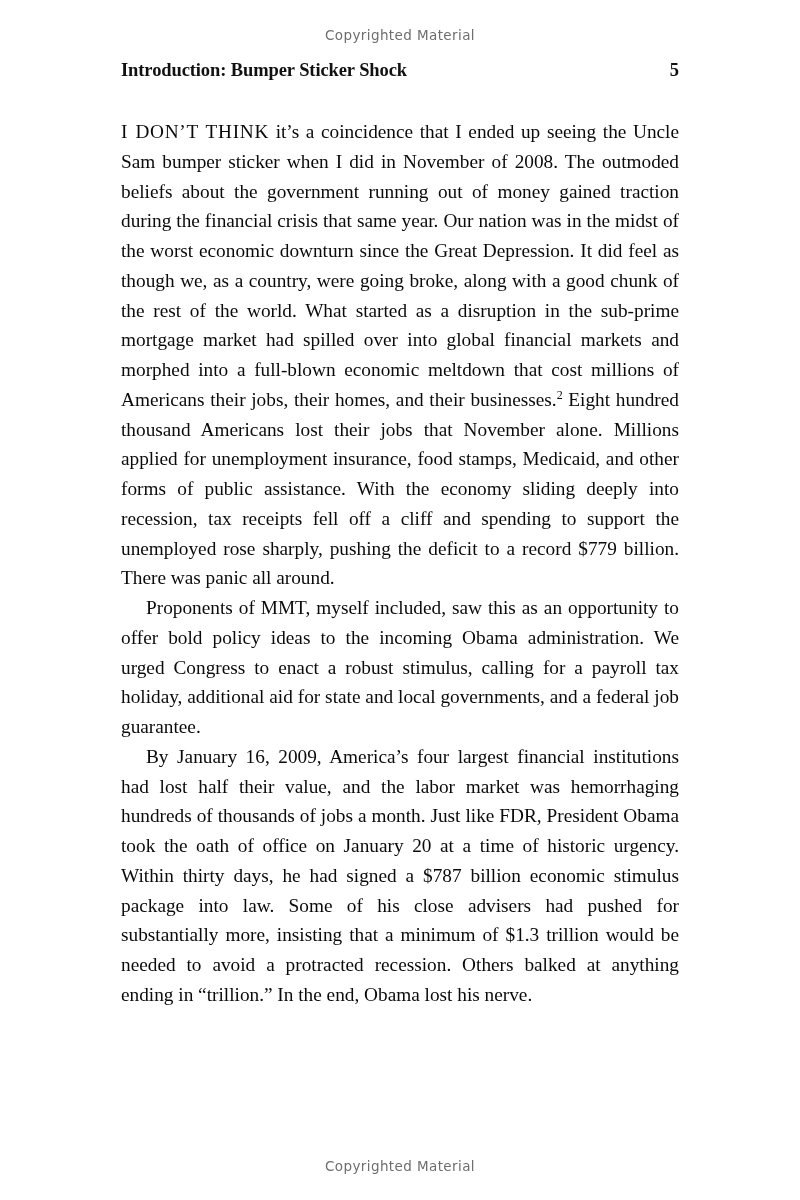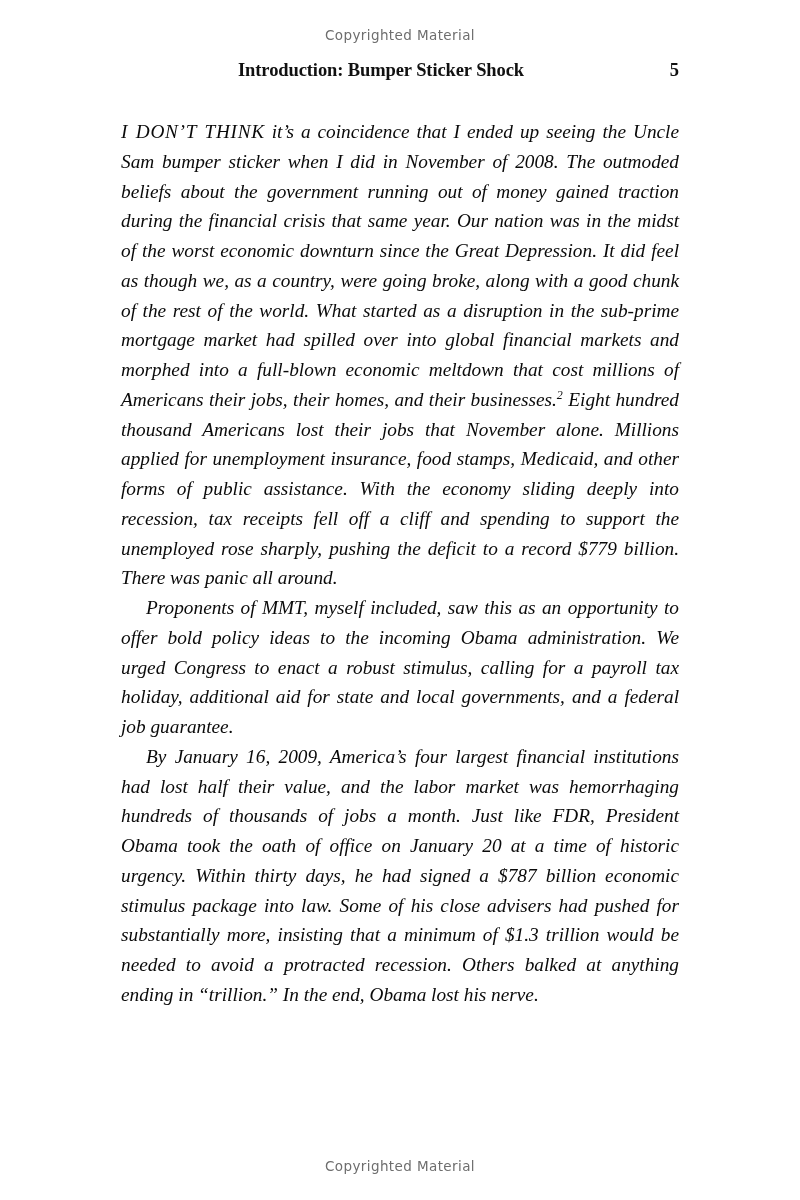--- a/index.html
+++ b/index.html
@@ -45,21 +45,20 @@
     left: 121px;
     top: 60px;
     width: 558px;
     height: 24px;
   }
   .running-head-title {
     position: absolute;
     left: 0;
     top: 0;
     width: 520px;
-    text-align: center;
     font-family: "Liberation Serif", serif;
     font-size: 18.5px;
     font-weight: bold;
     letter-spacing: -0.1px;
     color: #111111;
     white-space: nowrap;
   }
   .running-head-folio {
     position: absolute;
     right: 0;
@@ -69,21 +68,20 @@
     font-weight: bold;
     color: #111111;
   }
 
   
   .body-block {
     position: absolute;
     left: 121px;
     top: 117px;
     width: 558px;
-    font-style: italic;
   }
   p.para {
     margin: 0;
     font-family: "Liberation Serif", serif;
     font-size: 19.3px;
     line-height: 29.75px;
     text-align: justify;
     text-justify: inter-word;
     color: #0a0a0a;
     hyphens: manual;

